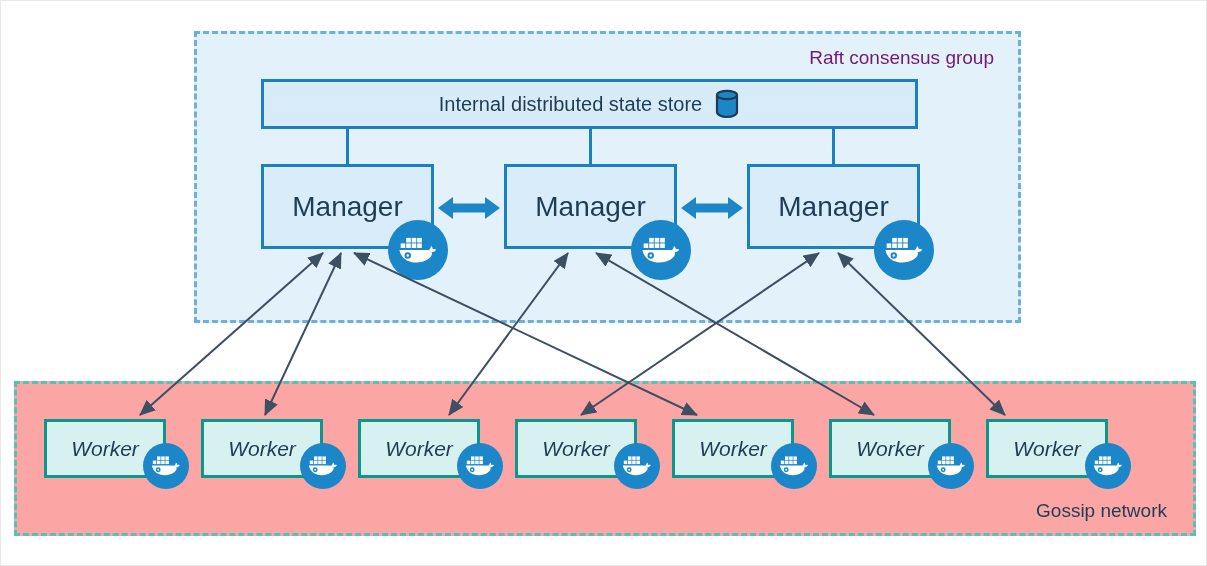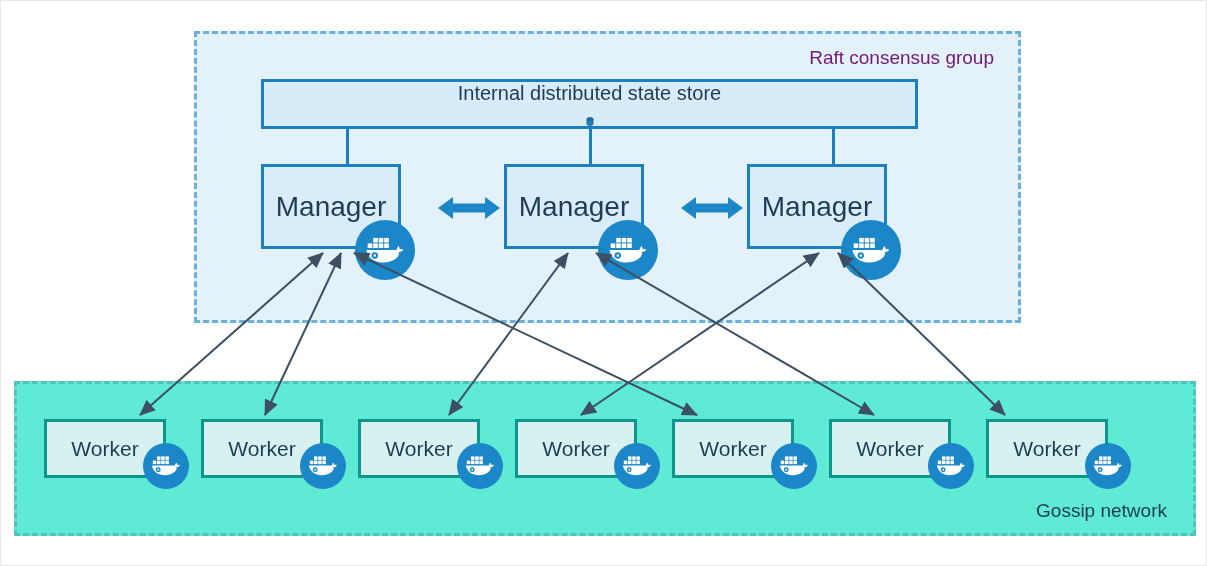--- a/index.html
+++ b/index.html
@@ -16,49 +16,49 @@
   .raft-box{
     position:absolute;left:193px;top:30px;width:827px;height:292px;
     background:#e3f1fb;border:3px dashed #6cb0dc;box-sizing:border-box;
   }
   .raft-label{
     position:absolute;top:13px;right:24px;
     font-size:19px;color:#701a75;white-space:nowrap;
   }
   .gossip-box{
     position:absolute;left:13px;top:380px;width:1182px;height:155px;
-    background:#5eead4;border:3px dashed #53c3ba;box-sizing:border-box;
+    background:#fca5a5;border:3px dashed #53c3ba;box-sizing:border-box;
   }
   .gossip-label{
     position:absolute;bottom:11px;right:26px;
     font-size:19px;color:#1e3c55;white-space:nowrap;
   }
   .store-box{
     position:absolute;left:260px;top:78px;width:657px;height:50px;
     background:#d7ebf8;border:3px solid #1b7fc0;box-sizing:border-box;
     display:flex;align-items:center;justify-content:center;gap:12px;
     z-index:2;
-    flex-direction:column;
   }
   .store-label{font-size:20px;color:#1e3c55;}
   .node{
     position:absolute;box-sizing:border-box;
     display:flex;align-items:center;justify-content:center;
     z-index:2;
   }
   .manager{
-    width:140px;height:85px;top:163px;
+    width:173px;height:85px;top:163px;
     background:#d9ecf9;border:3px solid #1b7fc0;
     font-size:28px;
   }
   .manager.m1{left:260px;} .manager.m2{left:503px;} .manager.m3{left:746px;}
   .worker{
     width:122px;height:59px;top:418px;
     background:#d6f1ef;border:3px solid #0d968e;
     font-size:21px;
+    font-style:italic;
   }
   .worker.w1{left:43px;}  .worker.w2{left:200px;} .worker.w3{left:357px;}
   .worker.w4{left:514px;} .worker.w5{left:671px;} .worker.w6{left:828px;}
   .worker.w7{left:985px;}
   .badge{
     position:absolute;border-radius:50%;
     background:#1b86c8;z-index:10;
     display:flex;align-items:center;justify-content:center;
   }
   .manager .badge{width:60px;height:60px;right:-17px;bottom:-34px;}

